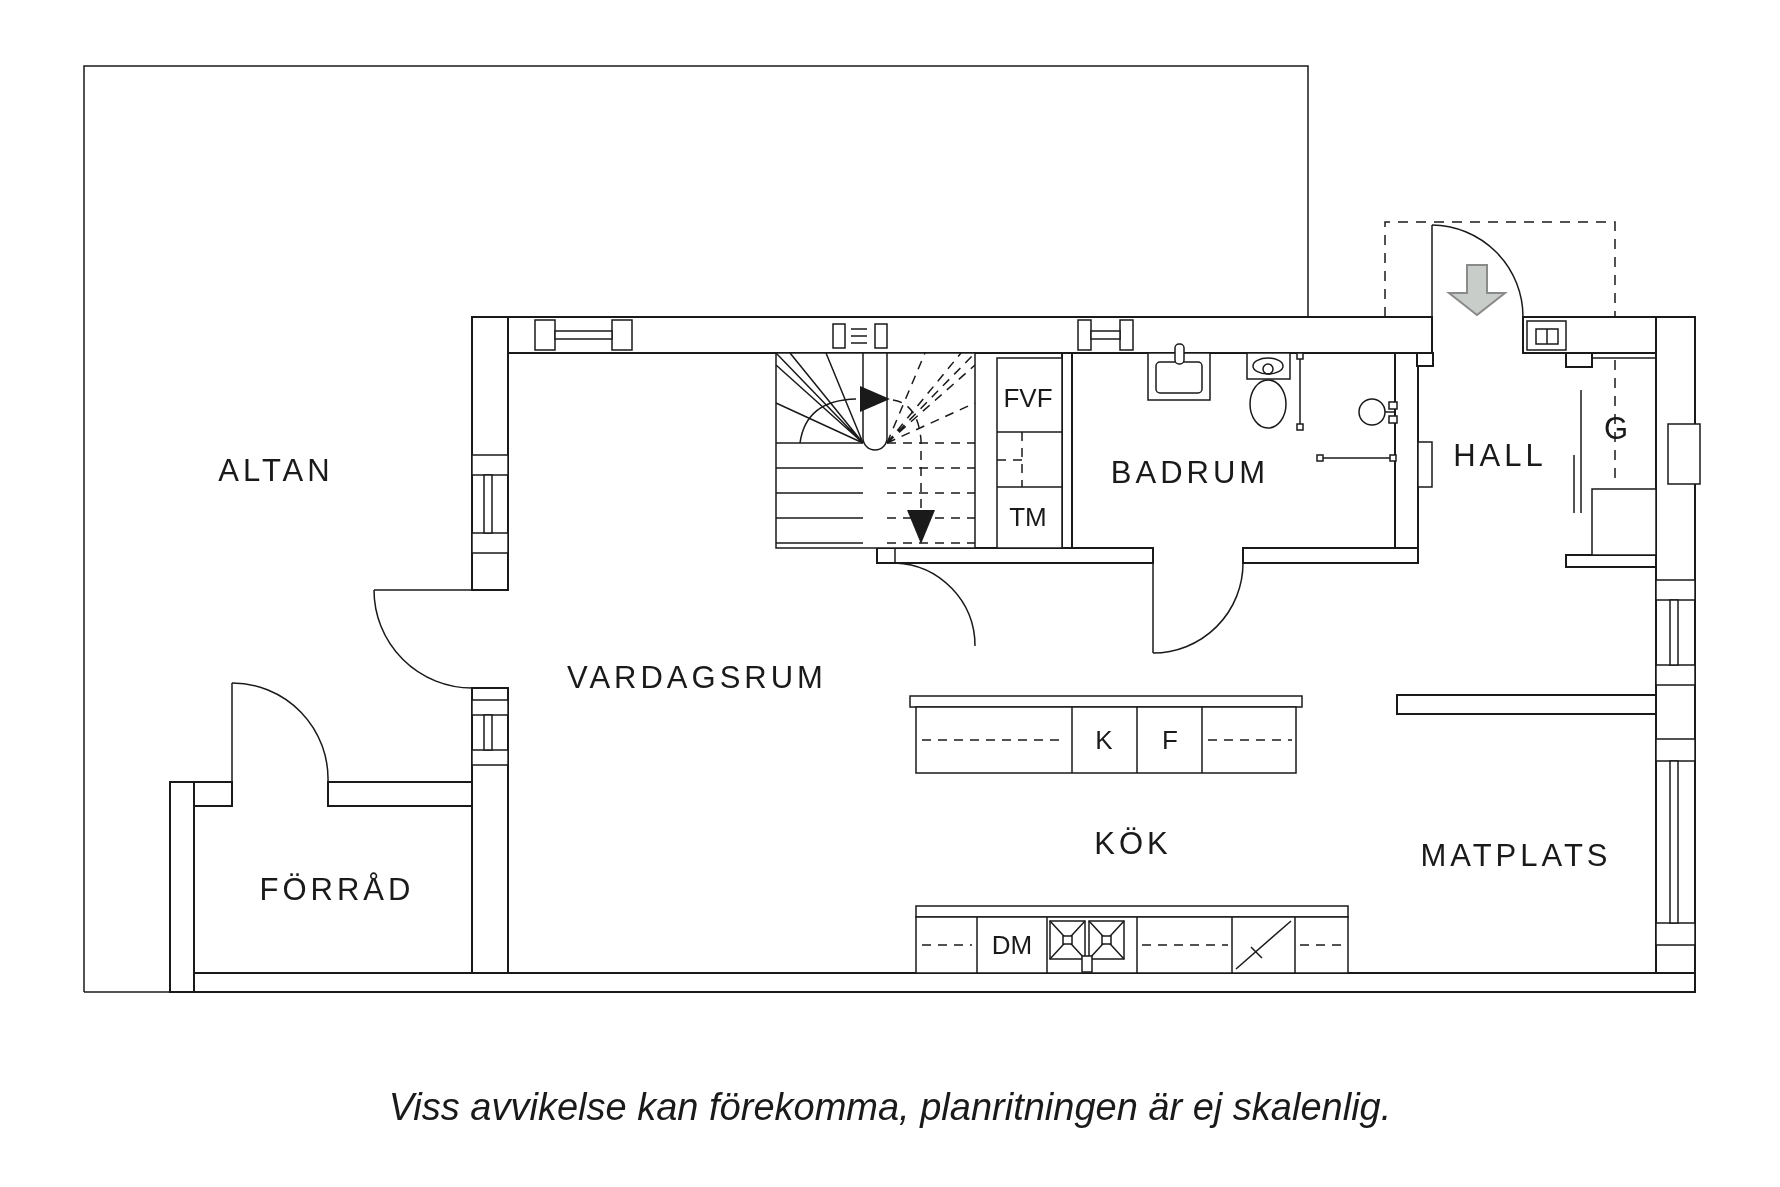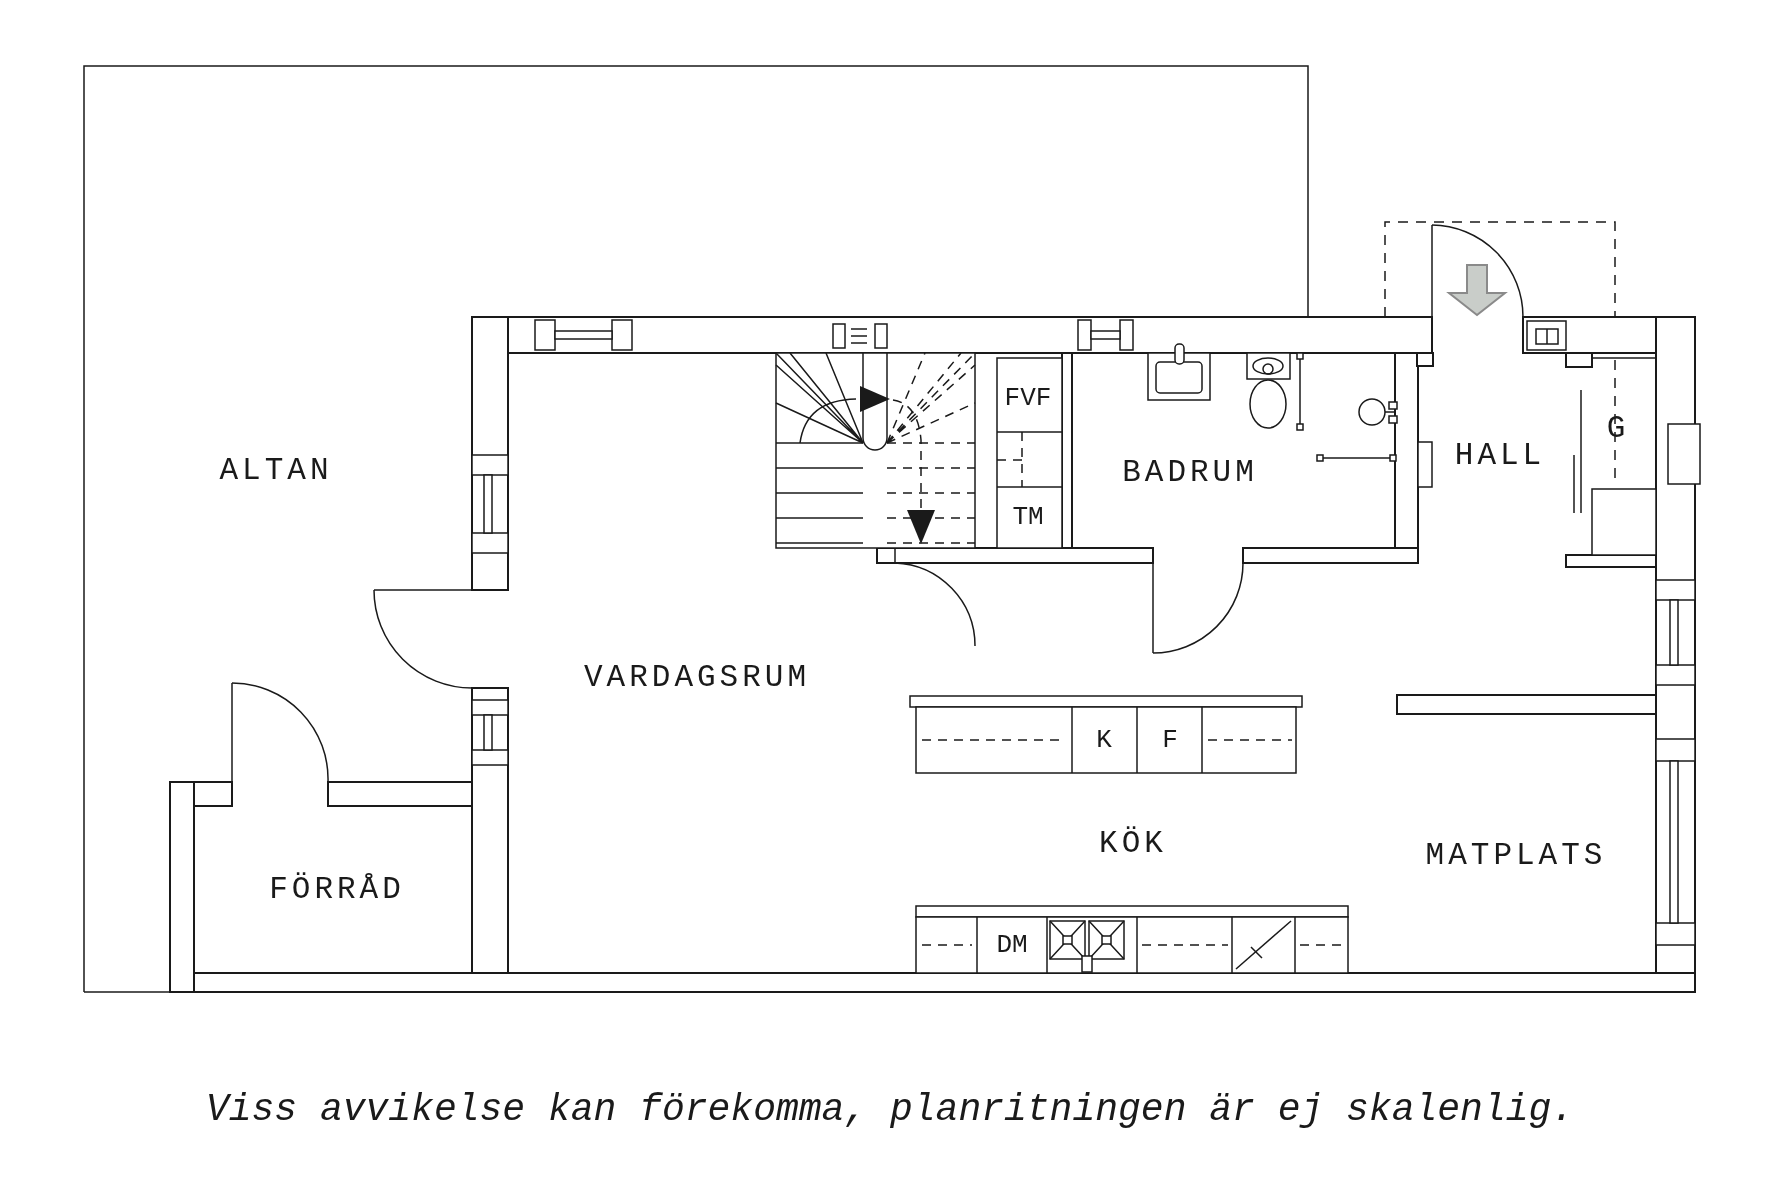--- a/index.html
+++ b/index.html
@@ -1,17 +1,17 @@
 <!DOCTYPE html>
 <html><head>
 <meta charset="utf-8">
 <style>
   html,body{margin:0;padding:0;background:#fff;}
   .page{position:relative;width:1780px;height:1187px;background:#fff;overflow:hidden;
-        font-family:Liberation Mono, monospace;}
+        font-family:Liberation Sans, sans-serif;}
   svg{display:block;}
   .wall{fill:#ffffff;stroke:#1a1a1a;stroke-width:2;}
   .thin{fill:none;stroke:#1a1a1a;stroke-width:1.5;}
   .thinf{fill:#ffffff;stroke:#1a1a1a;stroke-width:1.5;}
   .erase{fill:#ffffff;stroke:none;}
   .dash{fill:none;stroke:#1a1a1a;stroke-width:1.5;stroke-dasharray:10 8;}
   .dash2{fill:none;stroke:#1a1a1a;stroke-width:1.5;stroke-dasharray:9 7;}
   .roomlabel{fill:#1a1a1a;font-size:31px;letter-spacing:4px;text-anchor:middle;}
   .fixlabel{fill:#1a1a1a;font-size:26px;text-anchor:middle;}
   .caption{fill:#1a1a1a;font-size:38px;font-style:italic;text-anchor:middle;}

